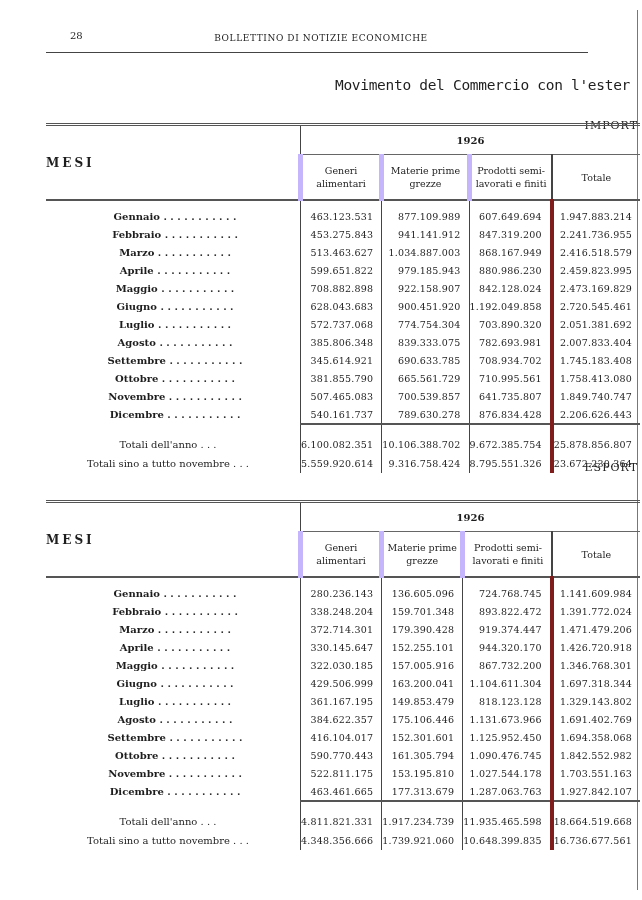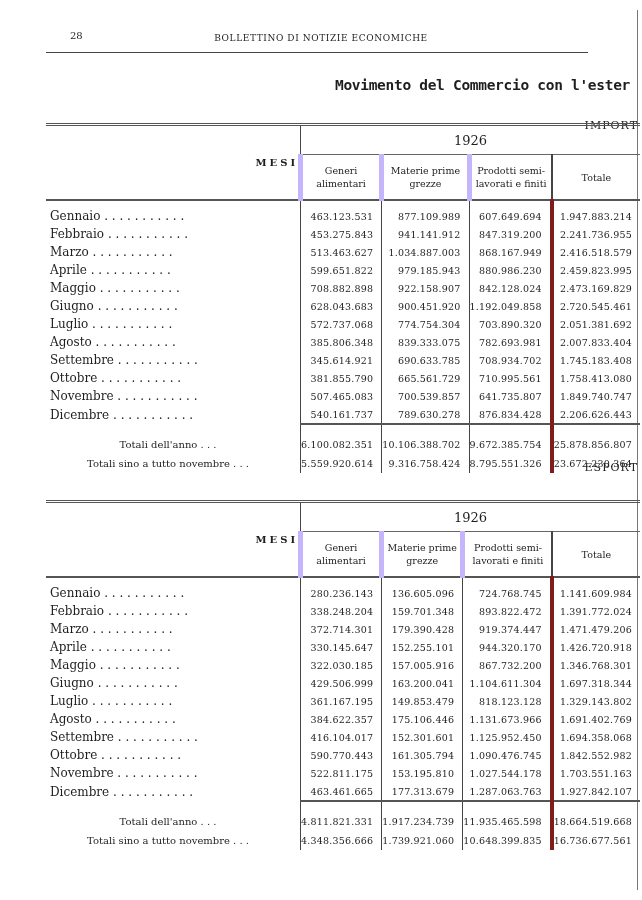--- a/index.html
+++ b/index.html
@@ -3,34 +3,34 @@
 <meta charset="utf-8">
 <style>
   html, body { margin: 0; padding: 0; background: #ffffff; }
   body { width: 642px; height: 900px; position: relative; overflow: hidden;
          font-family: "DejaVu Serif", "Liberation Serif", serif; color: #1e1e1e; }
   .page-num { position: absolute; left: 46px; top: 30px; font-size: 10px; margin-left: 24px; }
   .running-head { position: absolute; left: 0; width: 642px; top: 33px; text-align: center;
                   font-size: 9px; letter-spacing: 0.6px; font-variant: small-caps; }
   .top-rule { position: absolute; left: 46px; width: 542px; top: 52px; border-top: 1px solid #444; }
   .right-edge { position: absolute; left: 637px; top: 10px; width: 1px; height: 880px; background: #777; }
-  .main-title { position: absolute; right: 12px; top: 77px; font-size: 14.5px; font-weight: bold;
+  .main-title { position: absolute; right: 12px; top: 77px; font-size: 14.5px; font-weight: normal;
                 font-family: "DejaVu Sans Mono", "Liberation Mono", monospace; white-space: nowrap; letter-spacing: -0.3px; }
   .section-label { position: absolute; right: 4px; font-size: 11px; letter-spacing: 1px; white-space: nowrap; }
 
   table.tbl { position: absolute; left: 46px; width: 594px; border-collapse: collapse; font-size: 9.5px; }
   table.tbl td, table.tbl th { padding: 0; }
   .head-top td { border-top: 3px double #555; height: 0; }
-  th.mesi { width: 292px; text-align: right; font-weight: bold; letter-spacing: 3px; font-size: 10px; vertical-align: middle; padding-top: 8px; }
-  th.year { height: 28px; font-weight: normal; font-size: 13px; border-left: 1px solid #444; border-bottom: 1px solid #666; }
+  th.mesi { width: 292px; text-align: left; font-weight: bold; letter-spacing: 3px; font-size: 12px; vertical-align: middle; padding-top: 8px; }
+  th.year { height: 28px; font-weight: bold; font-size: 10px; border-left: 1px solid #444; border-bottom: 1px solid #666; }
   th.col { font-weight: normal; font-size: 9.5px; line-height: 13px; height: 44px; border-left: 5px solid #c4b5fd; }
   .head-bottom td { border-top: 2px solid #555; height: 6px; }
   td.num { text-align: right; padding-right: 8px !important; border-left: 1px solid #444; height: 18px; font-size: 9.5px; letter-spacing: 0.2px; white-space: nowrap; }
   td.num.tot { border-left: 4px solid #7f1d1d; }
-  td.month { height: 18px; padding-left: 4px !important; font-weight: normal; font-size: 12px; white-space: nowrap; overflow: hidden; }
+  td.month { height: 18px; padding-left: 4px !important; font-weight: bold; font-size: 10px; white-space: nowrap; overflow: hidden; text-align: center; }
   .dots { letter-spacing: 0; }
   tr.sep td.num { border-top: 2px solid #555; height: 10px; }
   tr.sep td.blank { height: 10px; }
   td.total-label { text-align: center; padding-right: 10px !important; height: 19px; font-size: 10px; white-space: nowrap; }
 </style>
 </head>
 <body>
 
 <div class="page-num">28</div>
 <div class="running-head">BOLLETTINO DI NOTIZIE ECONOMICHE</div>

